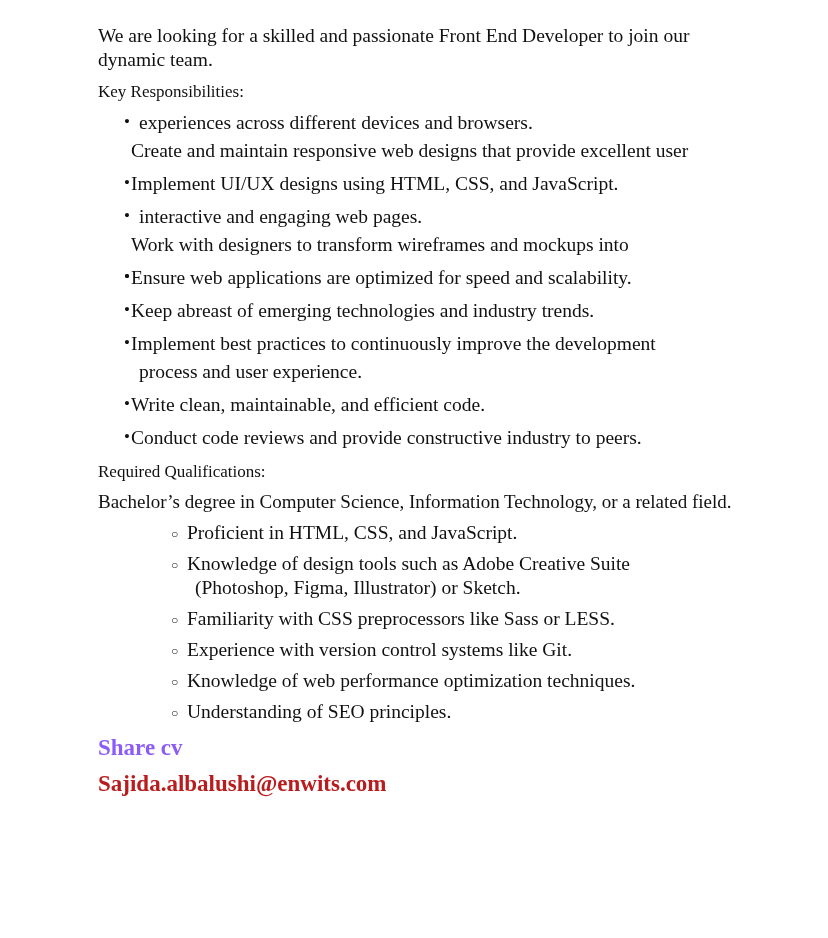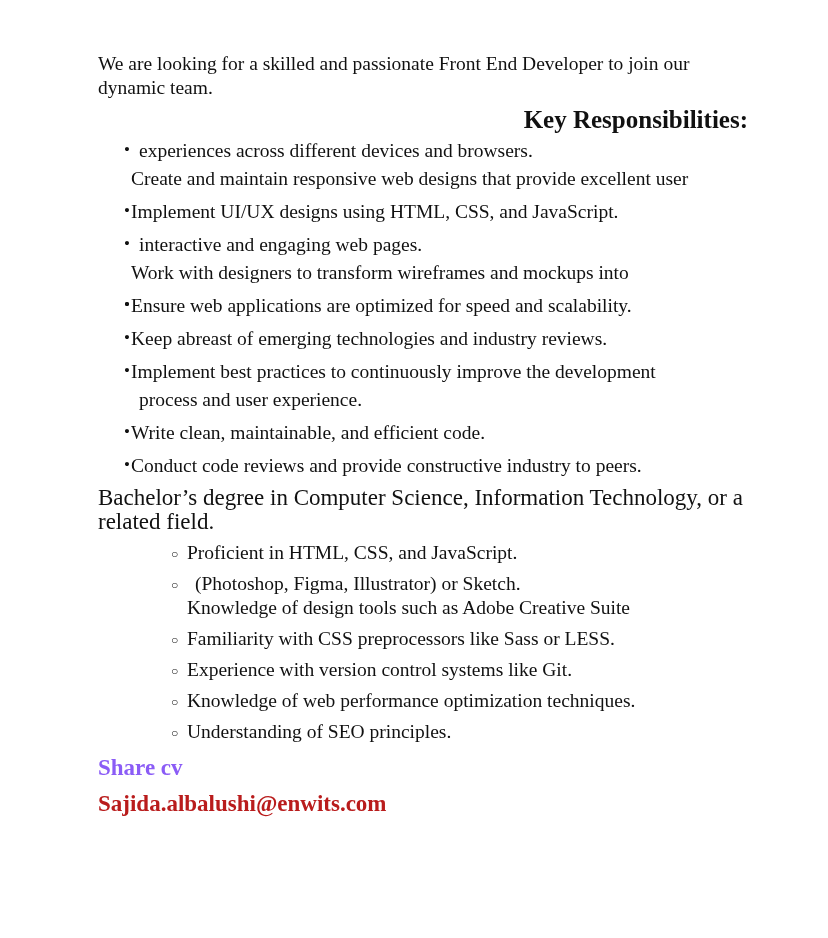--- a/index.html
+++ b/index.html
@@ -1,28 +1,28 @@
 <!DOCTYPE html>
 <html><head>
   <meta charset="utf-8">
   <style>
     html, body { margin: 0; padding: 0; background: #ffffff; }
     body {
       width: 828px; height: 938px; position: relative; overflow: hidden;
       font-family: "Liberation Serif", "DejaVu Serif", serif;
       color: #111111;
     }
-    .doc { position: absolute; left: 98px; top: 24px; width: 650px; margin-top: 28px; }
+    .doc { position: absolute; left: 98px; top: 24px; width: 650px; }
     .intro { font-size: 19.5px; line-height: 24px; margin: 0; }
-    .heading { font-size: 25px; font-weight: bold; margin: 8px 0 0 0; line-height: 24px; text-align: right; }
+    .heading { font-size: 17px; font-weight: normal; margin: 8px 0 0 0; line-height: 24px; }
     ul.resp { list-style: none; margin: 0; padding: 0; }
     ul.resp li { position: relative; font-size: 19.5px; line-height: 28px; padding-left: 41px; text-indent: -8px; margin-top: 5px; }
     ul.resp li .bullet { position: absolute; left: 26px; top: -1px; text-indent: 0; font-size: 17px; }
     .resp-item-text { display: block; }
-    .quals-intro { font-size: 23px; line-height: 24px; margin: 6px 0 0 0; }
+    .quals-intro { font-size: 19px; line-height: 24px; margin: 6px 0 0 0; }
     ul.quals { list-style: none; margin: 2px 0 0 0; padding: 0; }
     ul.quals li { position: relative; font-size: 19.5px; line-height: 24px; padding-left: 89px; margin-top: 7px; }
     ul.quals li .circle { position: absolute; left: 73px; top: 1px; font-size: 12px; }
     ul.quals li .txt { display: block; }
     .wrap-indent { padding-left: 8px; }
     .share { color: #8b5cf6; font-weight: bold; font-size: 23px; line-height: 28px; margin: 10px 0 0 0; }
     .email { color: #b91c1c; font-weight: bold; font-size: 23px; line-height: 28px; margin: 8px 0 0 0; text-decoration: none; display: inline-block; }
   </style>
 </head>
 <body>
@@ -48,47 +48,48 @@
       </li>
     <li>
         <span class="bullet">•</span>
       </li>
     <li>
         <span class="bullet">•</span>
         <span class="resp-item-text">Ensure web applications are optimized for speed and scalability.</span>
       </li>
     <li>
         <span class="bullet">•</span>
-        <span class="resp-item-text">Keep abreast of emerging technologies and industry reviews.</span>
+        <span class="resp-item-text">Keep abreast of emerging technologies and industry trends.</span>
       </li>
     <li>
         <span class="bullet">•</span>
         <span class="resp-item-text">Implement best practices to continuously improve the development</span>
         <span class="resp-item-text wrap-indent">process and user experience.</span>
       </li>
     <li>
         <span class="bullet">•</span>
         <span class="resp-item-text">Write clean, maintainable, and efficient code.</span>
       </li>
     <li>
         <span class="bullet">•</span>
         <span class="resp-item-text">Conduct code reviews and provide constructive industry to peers.</span>
       </li>
   </ul>
 
+  <h3 class="heading">Required Qualifications:</h3>
   <p class="quals-intro">Bachelor’s degree in Computer Science, Information Technology, or a related field.</p>
   <ul class="quals">
     <li>
         <span class="circle">○</span>
         <span class="txt">Proficient in HTML, CSS, and JavaScript.</span>
       </li>
     <li>
         <span class="circle">○</span>
+        <span class="txt">Knowledge of design tools such as Adobe Creative Suite</span>
         <span class="txt wrap-indent">(Photoshop, Figma, Illustrator) or Sketch.</span>
-        <span class="txt">Knowledge of design tools such as Adobe Creative Suite</span>
       </li>
     <li>
         <span class="circle">○</span>
         <span class="txt">Familiarity with CSS preprocessors like Sass or LESS.</span>
       </li>
     <li>
         <span class="circle">○</span>
         <span class="txt">Experience with version control systems like Git.</span>
       </li>
     <li>

